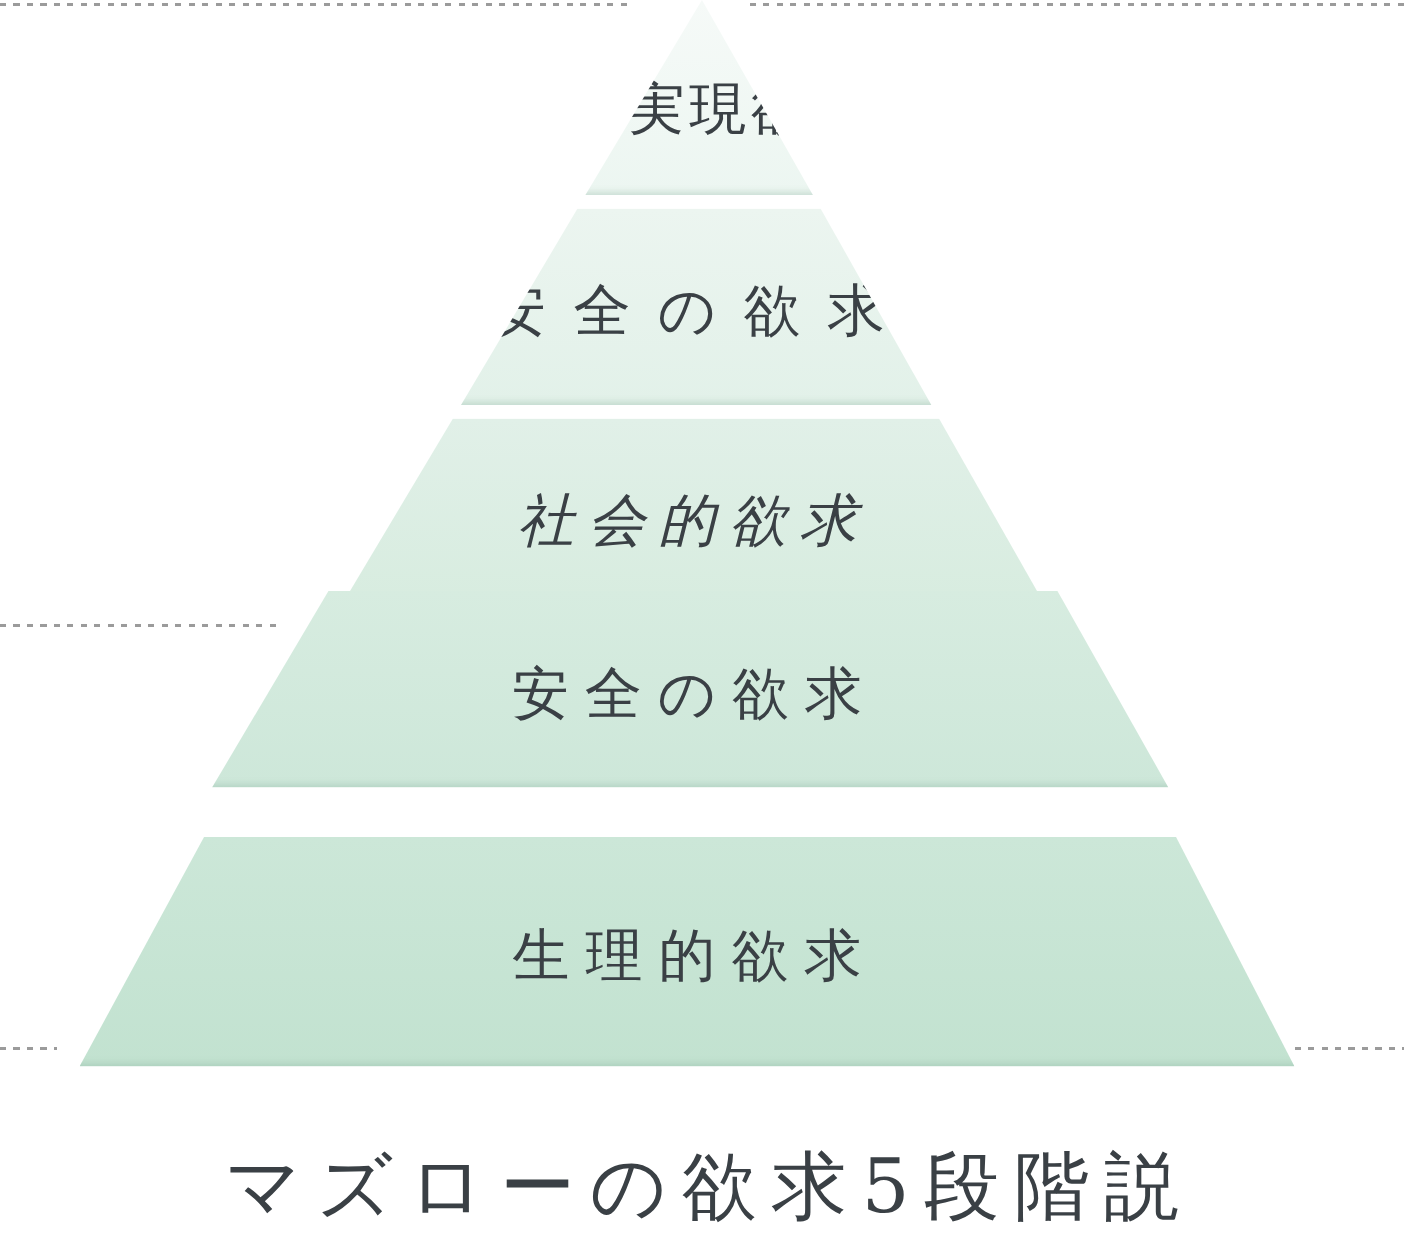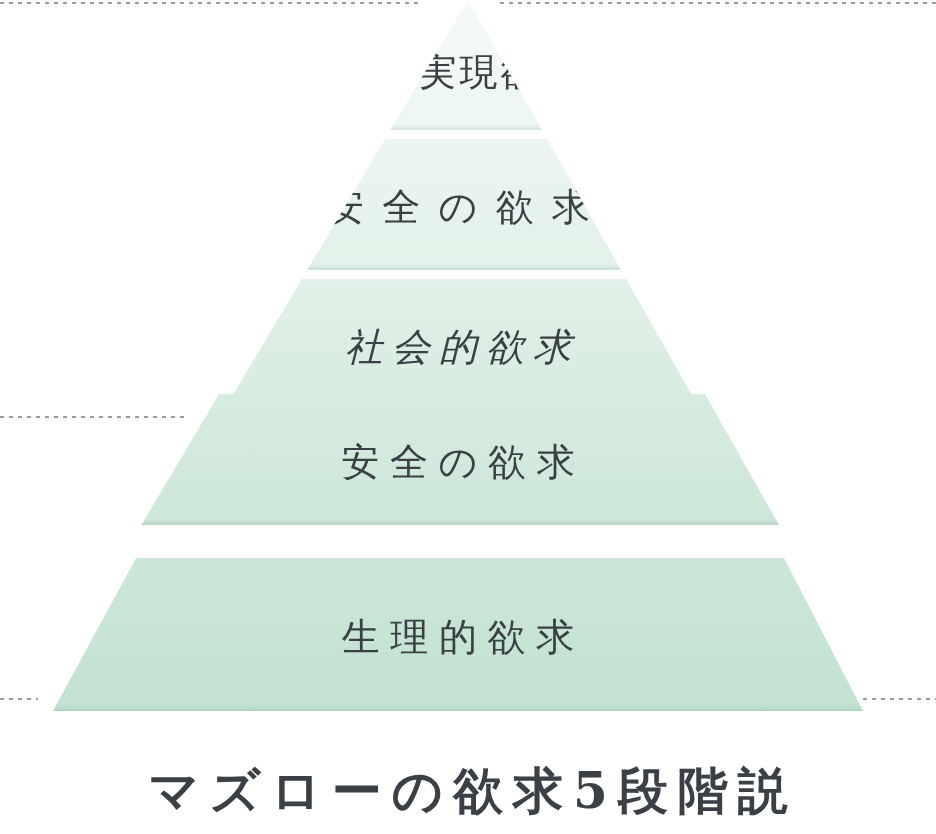--- a/index.html
+++ b/index.html
@@ -50,21 +50,21 @@
   .t2 .tier-label{letter-spacing:.48em;text-indent:.48em;}
   .t3 .tier-label{letter-spacing:.24em;text-indent:.24em;font-style:italic;}
   .t4 .tier-label{letter-spacing:.28em;text-indent:.28em;}
   .t5 .tier-label{letter-spacing:.28em;text-indent:.28em;}
 
   
   .diagram-title{
     position:absolute;top:758px;left:0;width:936px;
     text-align:center;
     font-size:50px;
-    font-weight:700;
+    font-weight:400;
     color:#3a4045;
     letter-spacing:.2em;
     text-indent:.2em;
     white-space:nowrap;
   }
 </style>
 </head>
 <body>
 
 <div class="canvas">

